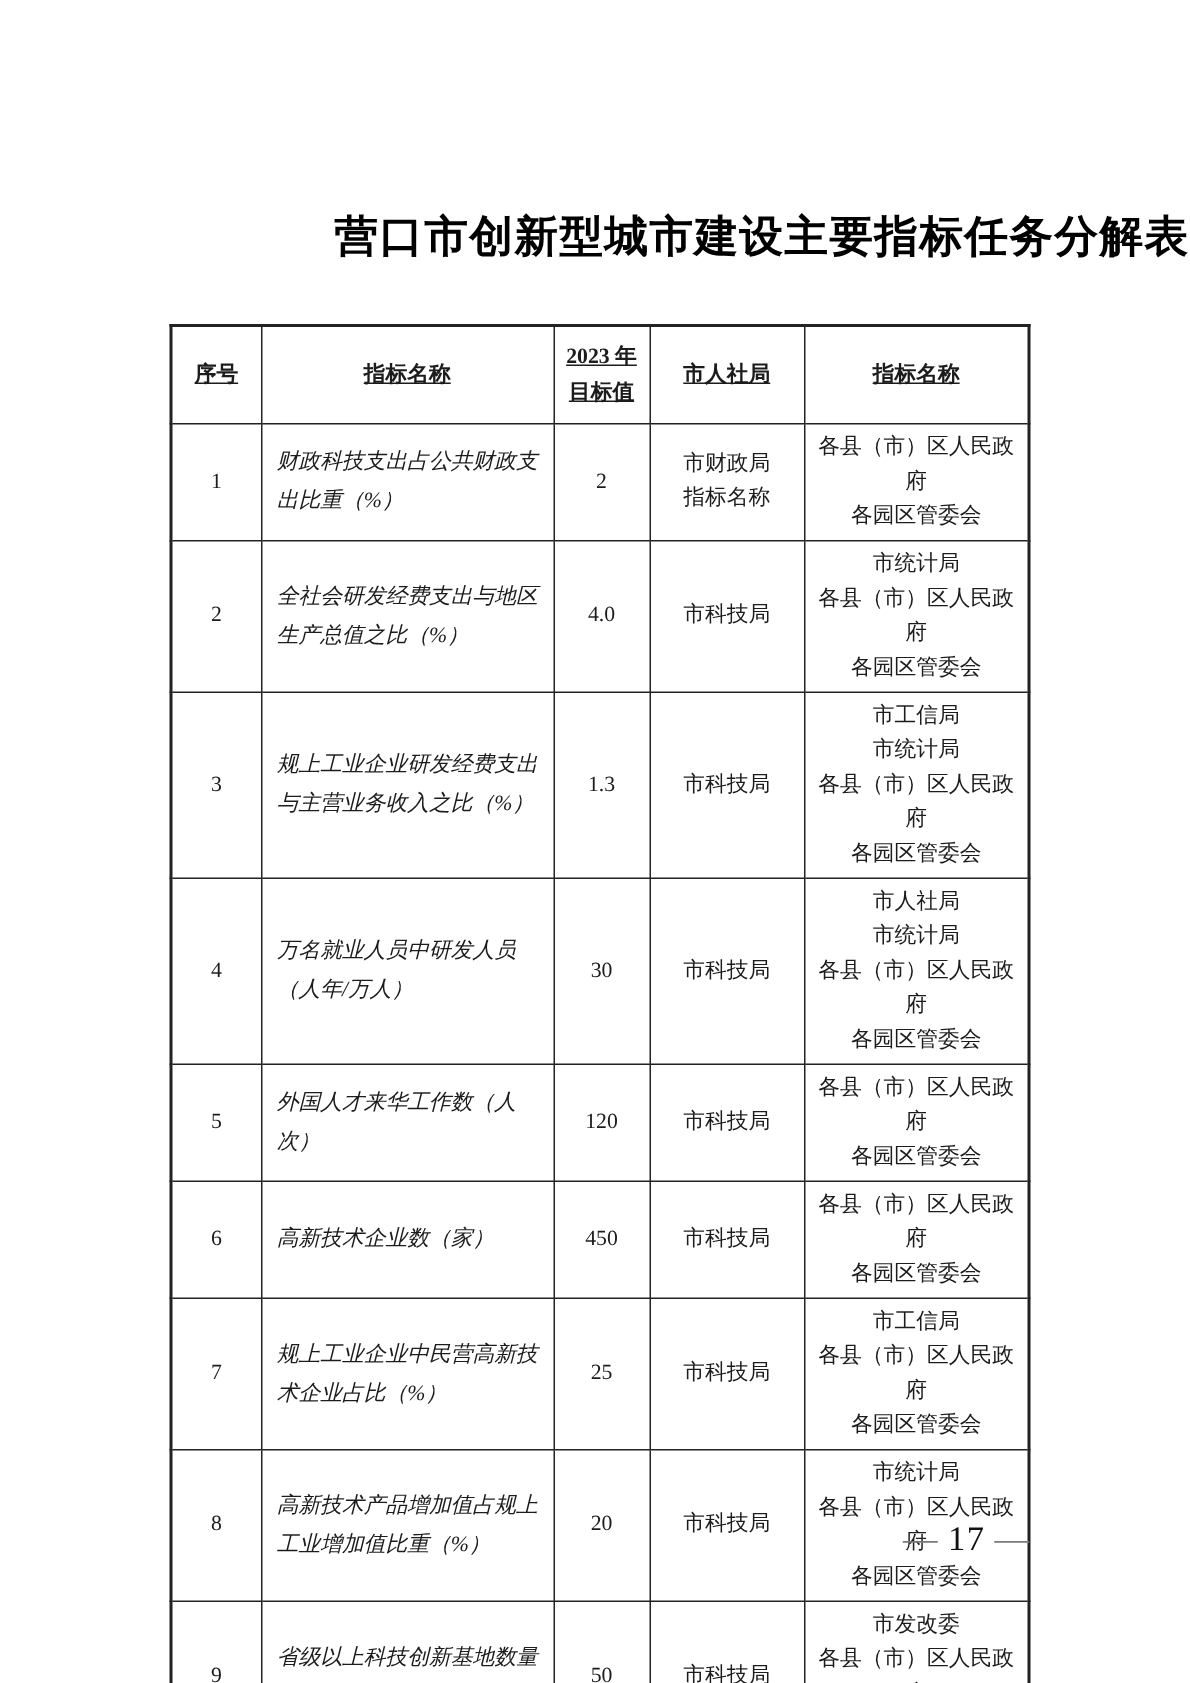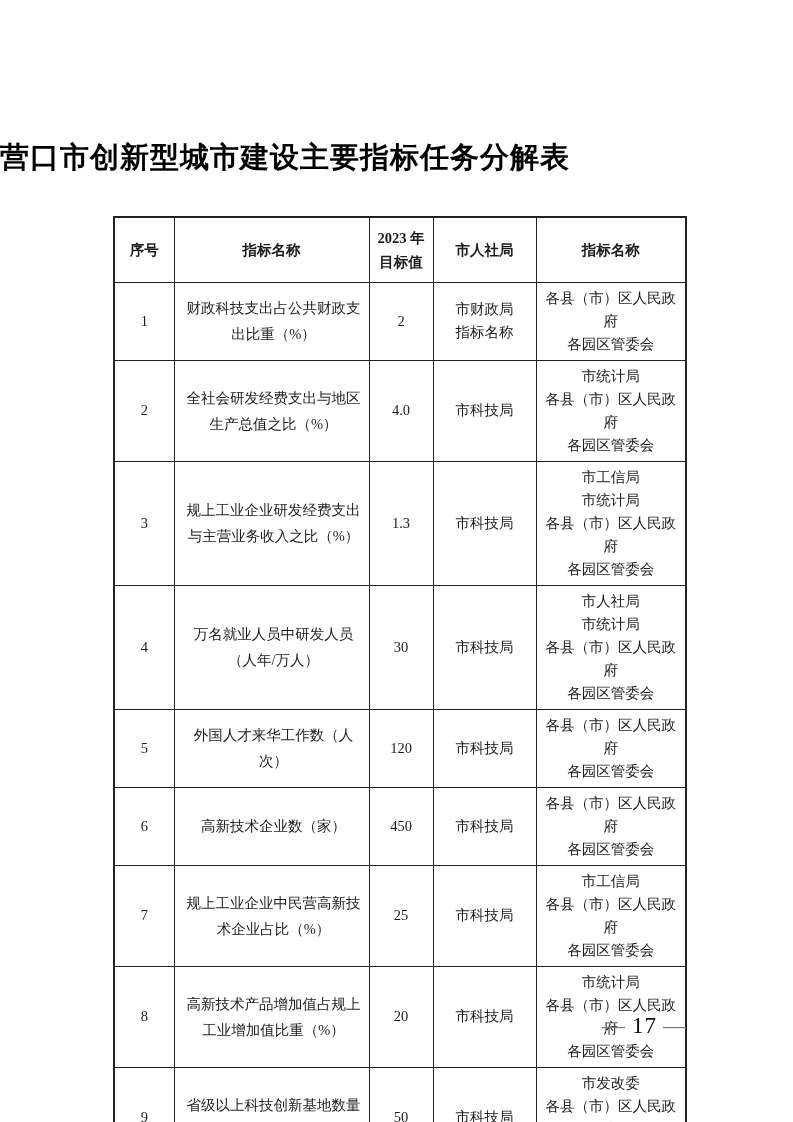--- a/index.html
+++ b/index.html
@@ -10,21 +10,21 @@
     position: relative;
     font-family: "Liberation Serif", "DejaVu Serif", serif;
     color: #1c1c1c;
     overflow: hidden;
   }
   .doc-title {
     position: absolute;
     top: 138px;
     left: 0;
     width: 100%;
-    text-align: left;
+    text-align: right;
     font-size: 29px;
     font-weight: 900;
     letter-spacing: 1px;
     color: #000;
     white-space: nowrap;
   }
   .table-wrap {
     position: absolute;
     top: 216px;
     left: 113px;
@@ -42,28 +42,29 @@
   col.c-resp { width: 150px; }
   th, td {
     border: 1px solid #222;
     vertical-align: middle;
     text-align: center;
     font-size: 14.5px;
     padding: 4px 5px;
     white-space: pre-line;
     color: #1c1c1c;
   }
-  thead tr { height: 65px; }
+  thead tr { height: 65px; text-decoration: underline; }
   th { font-weight: bold; line-height: 24px; }
   td { line-height: 23px; }
   td.cell-indicator {
-    text-align: center;
+    text-align: left;
     padding-left: 10px;
     padding-right: 6px;
     line-height: 26px;
+    font-style: italic;
   }
   tbody tr:nth-child(1) { height: 66px; }
   tbody tr:nth-child(2) { height: 80px; }
   tbody tr:nth-child(3) { height: 94px; }
   tbody tr:nth-child(4) { height: 94px; }
   tbody tr:nth-child(5) { height: 66px; }
   tbody tr:nth-child(6) { height: 64px; }
   tbody tr:nth-child(7) { height: 86px; }
   tbody tr:nth-child(8) { height: 80px; }
   tbody tr:nth-child(9) { height: 78px; }

